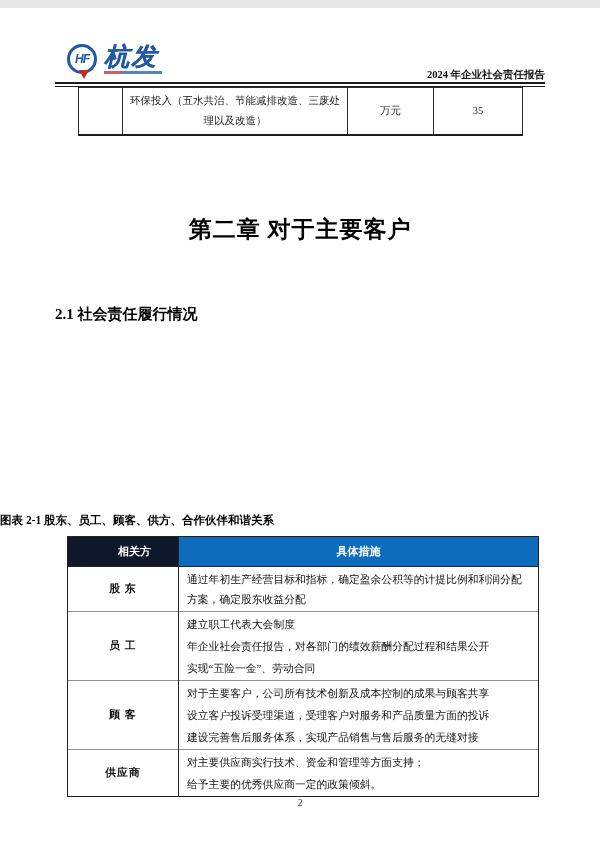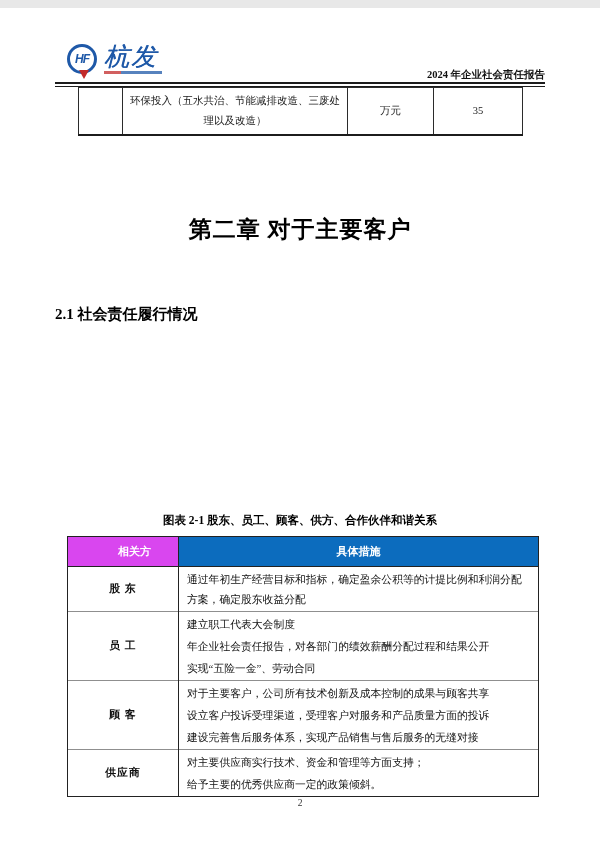--- a/index.html
+++ b/index.html
@@ -21,21 +21,21 @@
   .logo-circle span {
     font-family:"Liberation Sans","DejaVu Sans",sans-serif;
     font-weight:bold; font-style:italic; font-size:12px; color:#1f59a8; letter-spacing:-1px;
   }
   .logo-wedge {
     position:absolute; left:9px; bottom:-8px; width:0; height:0;
     border-left:5px solid transparent; border-right:5px solid transparent;
     border-top:9px solid #c22a2a;
   }
   .logo-brand {
-    font-weight:400; font-style:italic; font-size:25px; line-height:25px;
+    font-weight:700; font-style:italic; font-size:25px; line-height:25px;
     color:#1f59a8; letter-spacing:2px;
     text-shadow:0.5px 0 #1f59a8;
   }
   .logo-tagline-bar { margin-top:2px; width:58px; height:3px;
     background:linear-gradient(90deg,#c22a2a 0 30%,#1f59a8 30% 100%); opacity:.75; }
   .report-title {
     position:absolute; right:0; bottom:2px;
     font-size:10.5px; font-weight:bold; color:#111;
   }
   .hdr-rule {
@@ -61,21 +61,21 @@
   }
   .section-title {
     position:absolute; top:297px; left:55px;
     font-size:15px; font-weight:bold; color:#000;
   }
   .body-para {
     position:absolute; top:341px; left:55px; width:490px;
     font-size:11.5px; line-height:21.4px; text-align:justify; text-indent:2em; color:#111;
   }
   .tbl-caption {
-    position:absolute; top:505px; left:0; right:0; text-align:center;
+    position:absolute; top:505px; left:0; right:0; 
     font-size:11.5px; font-weight:bold; color:#000;
   }
 
   
   .rel-table {
     position:absolute; left:67px; top:528px; width:472px;
     border-collapse:collapse; table-layout:fixed;
     font-size:10.8px; color:#111;
     border:1.5px solid #222;
   }
@@ -133,21 +133,21 @@
 
 
   <div class="tbl-caption">图表 2-1 股东、员工、顾客、供方、合作伙伴和谐关系</div>
   <table class="rel-table">
     <colgroup>
         <col class="c1">
         <col class="c2">
       </colgroup>
     <thead>
       <tr class="rel-head">
-        <th style="background: #d946ef; color: rgb(255, 255, 255); padding-left: 23px;">相关方</th>
+        <th style="background: #0f172a; color: rgb(255, 255, 255); padding-left: 23px;">相关方</th>
         <th style="background: rgb(12, 108, 190); color: rgb(255, 255, 255);">具体措施</th>
       </tr>
     </thead>
     <tbody>
         <tr>
           <td class="party-cell">股 东</td>
           <td class="measures-cell">
             <div class="measure-line">通过年初生产经营目标和指标，确定盈余公积等的计提比例和利润分配方案，确定股东收益分配</div>
           </td>
         </tr>

